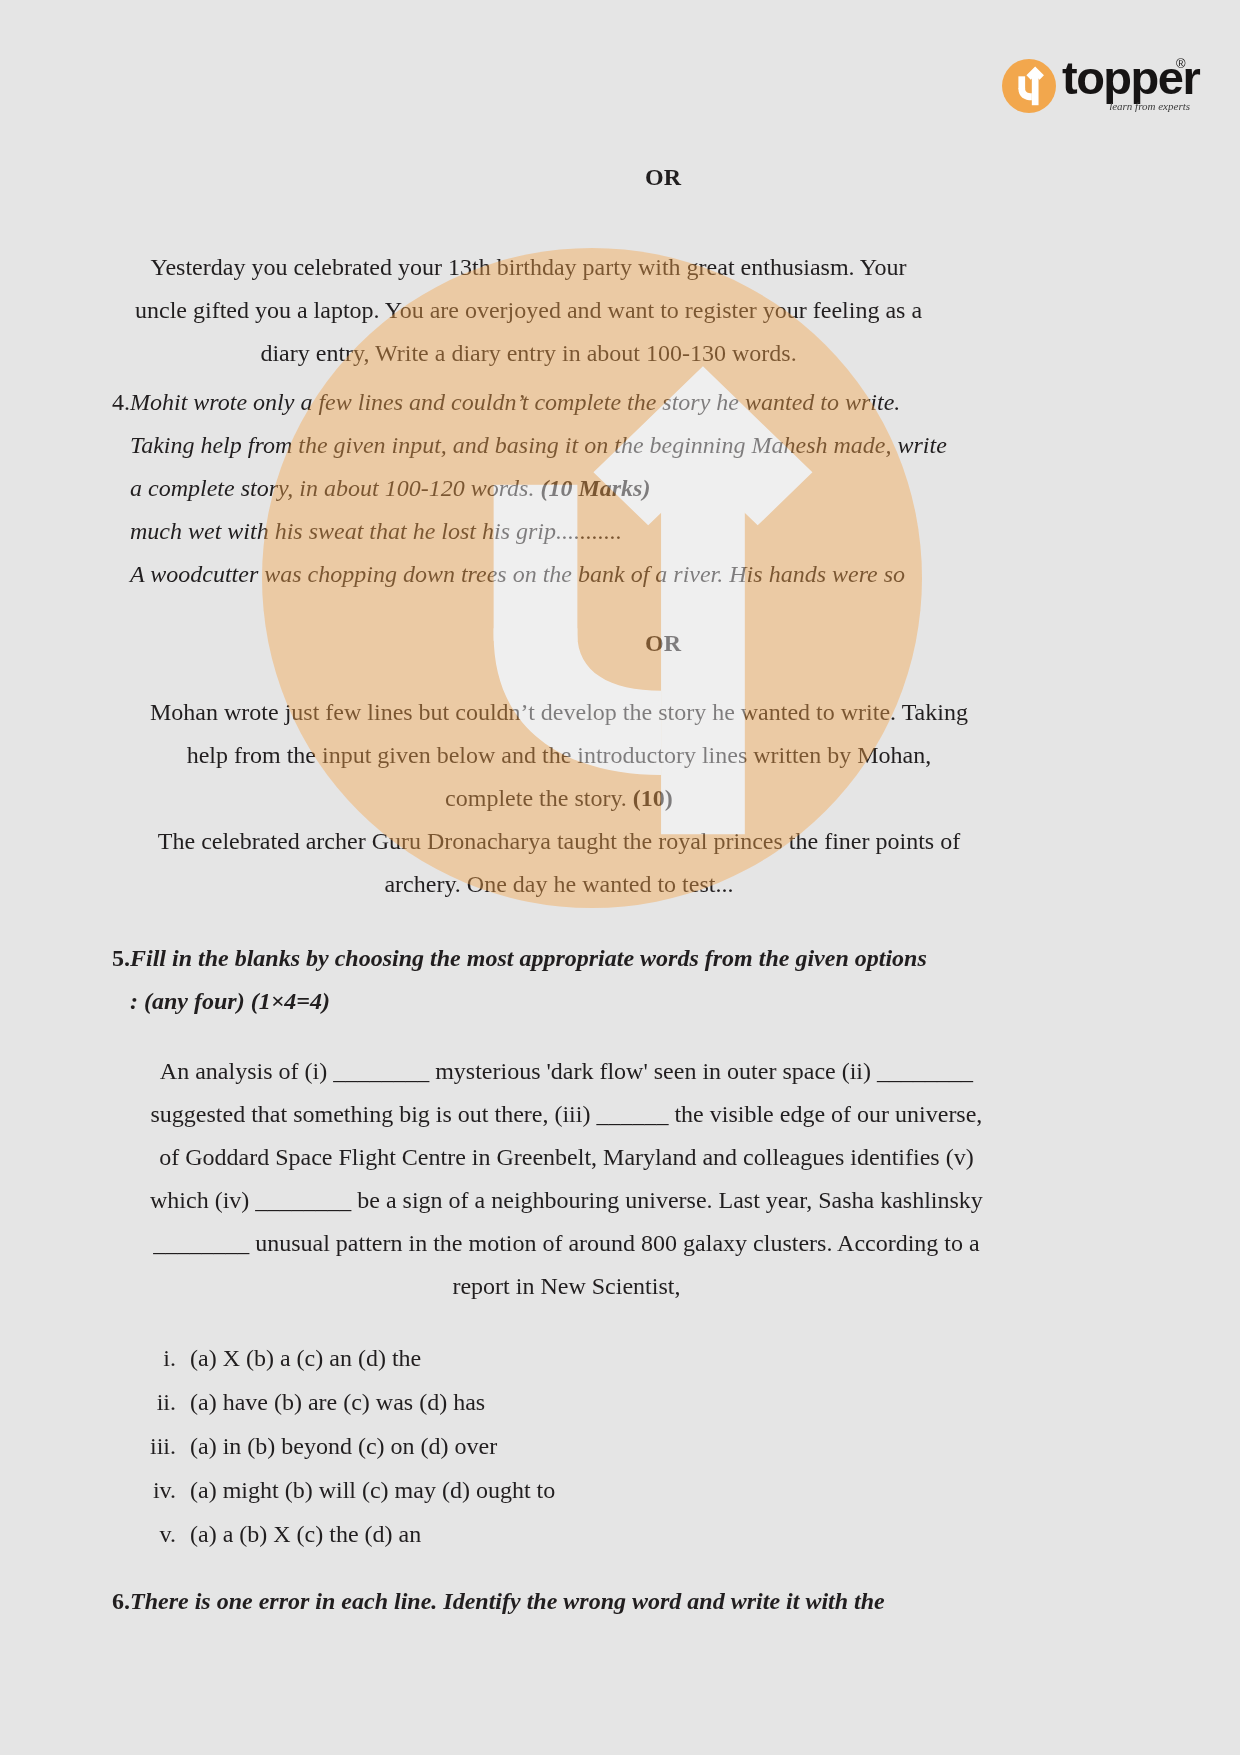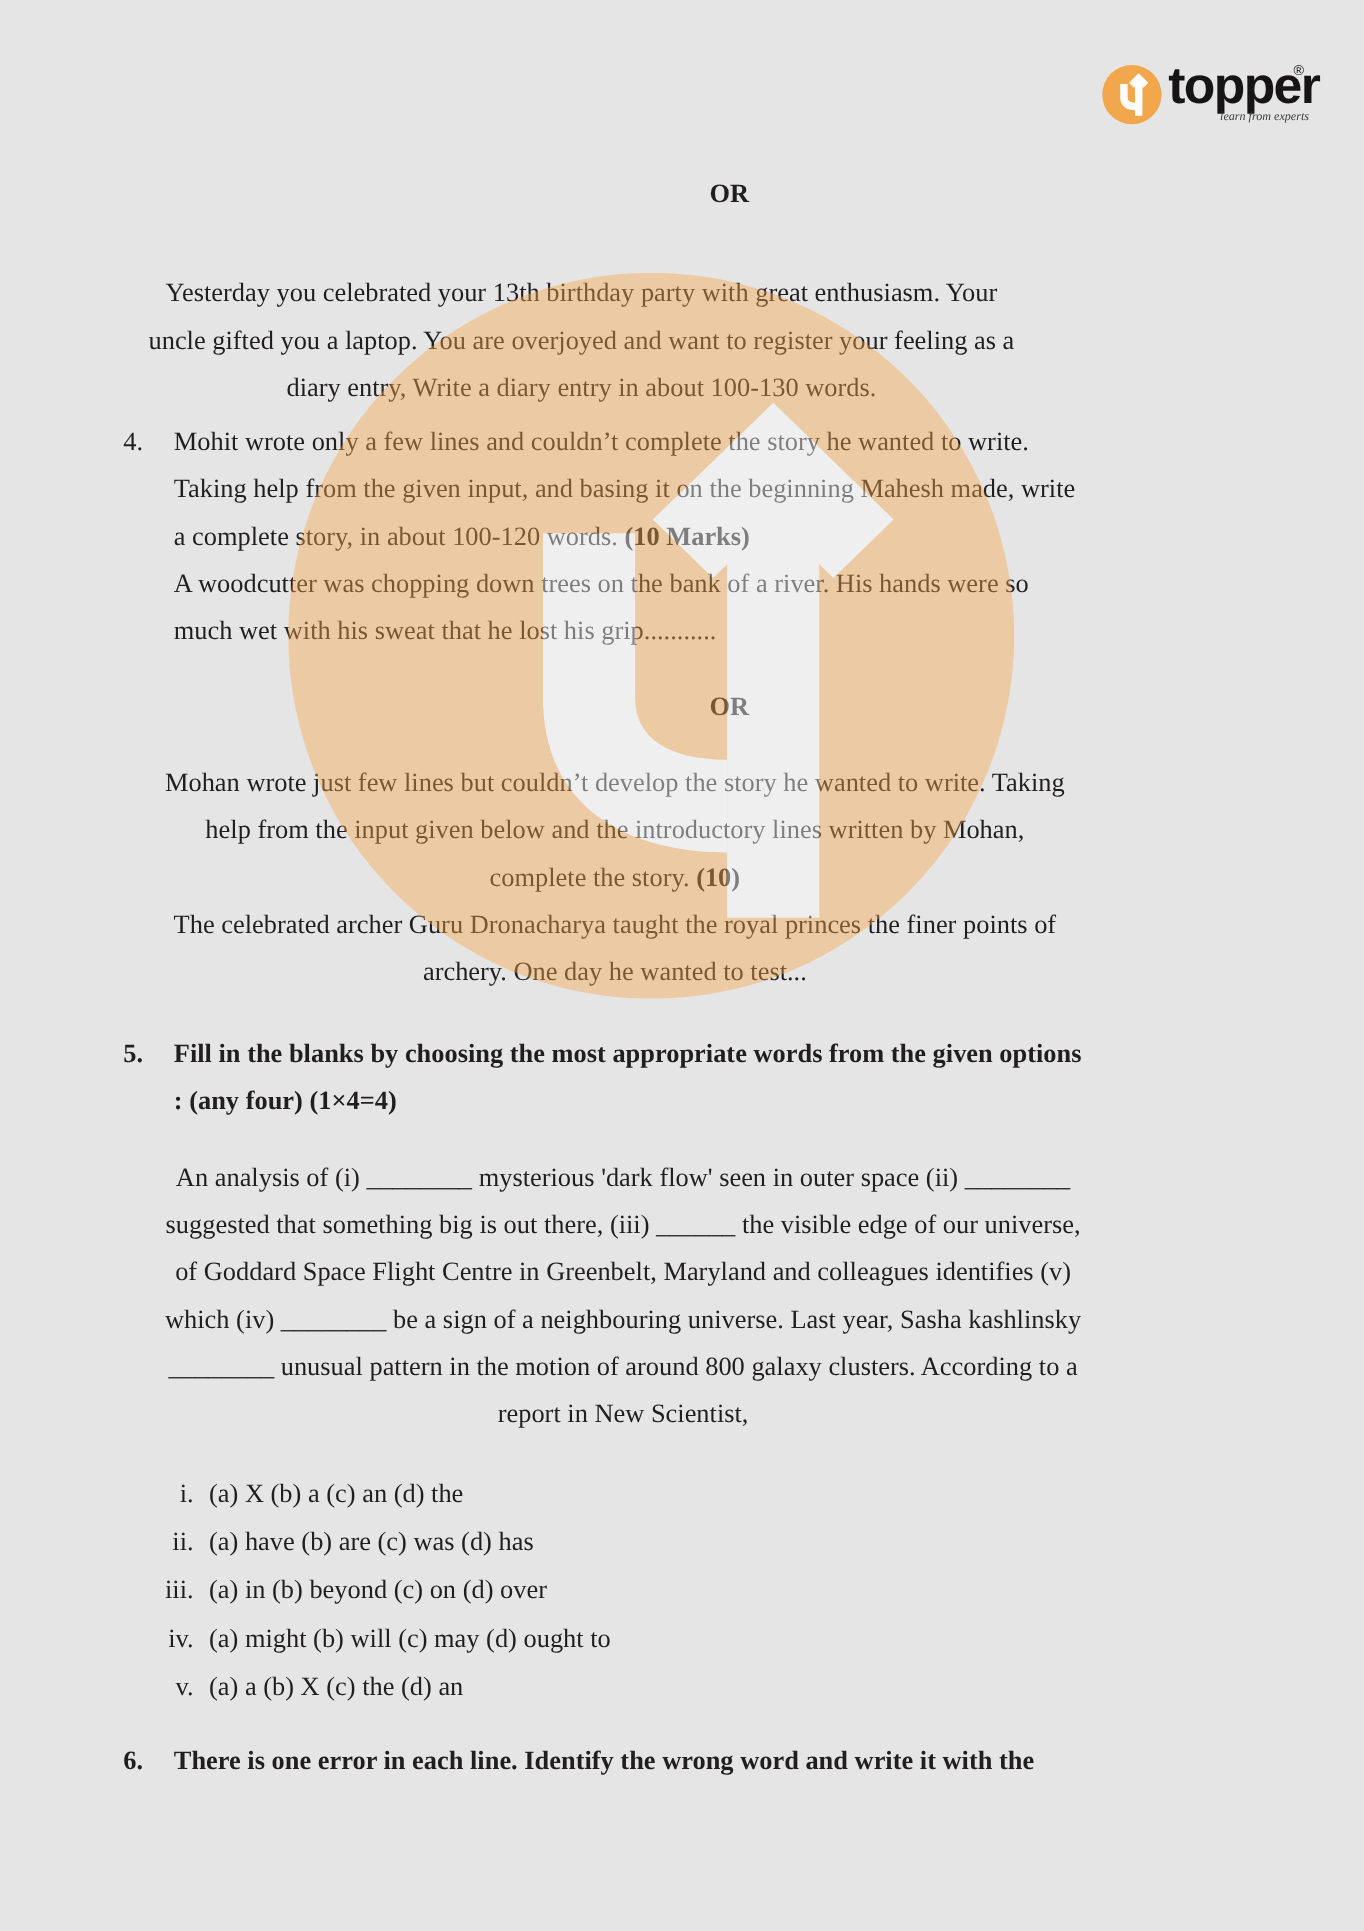--- a/index.html
+++ b/index.html
@@ -17,21 +17,21 @@
     font-size:13px;color:#161414;}
   .logo-tagline{position:absolute;right:8px;top:48px;font-style:italic;font-size:11px;
     color:#3c3c3c;white-space:nowrap;}
   
   .block{position:absolute;line-height:43px;white-space:nowrap;text-align:center;}
   .tl{white-space:nowrap;}
   .or{font-weight:700;transform:translateX(-50%);}
   .qwrap{position:absolute;}
   .qnum{position:absolute;left:0;top:0;line-height:43px;}
   .qnum.bold{font-weight:700;}
-  .qbody{margin-left:46px;line-height:43px;}
+  .qbody{margin-left:18px;line-height:43px;font-style:italic;}
   .opt-block{position:absolute;line-height:44px;}
   .opt-row{white-space:nowrap;}
   .rnum{display:inline-block;width:64px;text-align:right;}
   .rtext{margin-left:14px;text-align:center;}
   
   .watermark{position:absolute;left:262px;top:248px;width:660px;height:660px;
     opacity:0.42;pointer-events:none;z-index:5;}
 </style>
 </head>
 <body>
@@ -67,22 +67,22 @@
       <div class="tl">uncle gifted you a laptop. You are overjoyed and want to register your feeling as a</div>
       <div class="tl">diary entry, Write a diary entry in about 100-130 words.</div>
     </div>
 
   <div class="qwrap" style="left:112px;top:381px;">
     <span class="qnum">4.</span>
     <div class="qbody">
         <div class="tl">Mohit wrote only a few lines and couldn’t complete the story he wanted to write.</div>
         <div class="tl">Taking help from the given input, and basing it on the beginning Mahesh made, write</div>
         <div class="tl">a complete story, in about 100-120 words. <b>(10 Marks)</b></div>
+        <div class="tl">much wet with his sweat that he lost his grip...........</div>
         <div class="tl">A woodcutter was chopping down trees on the bank of a river. His hands were so</div>
-        <div class="tl">much wet with his sweat that he lost his grip...........</div>
       </div>
   </div>
 
   <div class="block or" style="left:663px;top:622px;">OR</div>
 
   <div class="block" style="left:150px;top:691px;">
       <div class="tl">Mohan wrote just few lines but couldn’t develop the story he wanted to write. Taking</div>
       <div class="tl">help from the input given below and the introductory lines written by Mohan,</div>
       <div class="tl">complete the story. <b>(10)</b></div>
       <div class="tl">The celebrated archer Guru Dronacharya taught the royal princes the finer points of</div>

